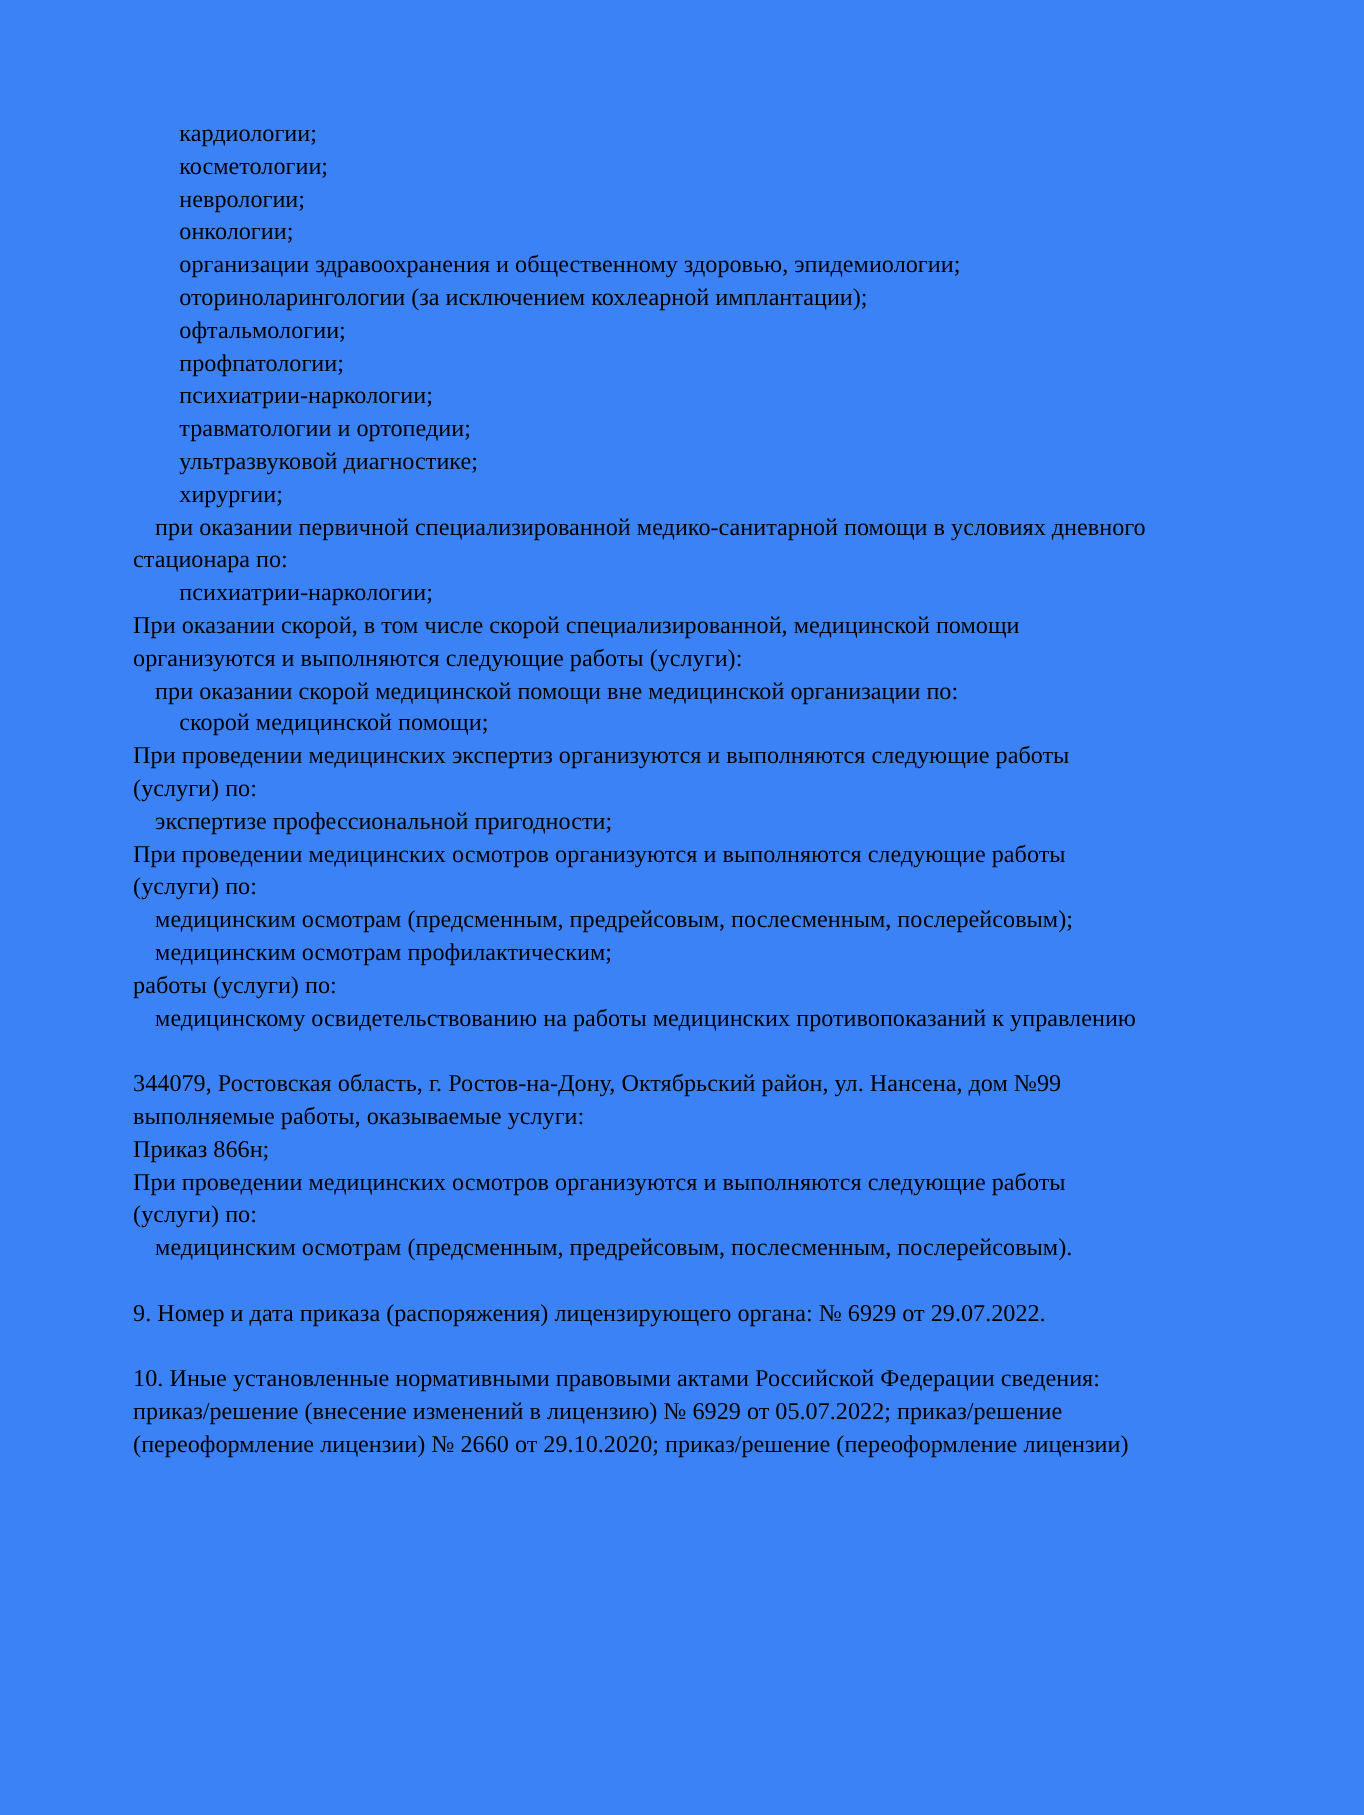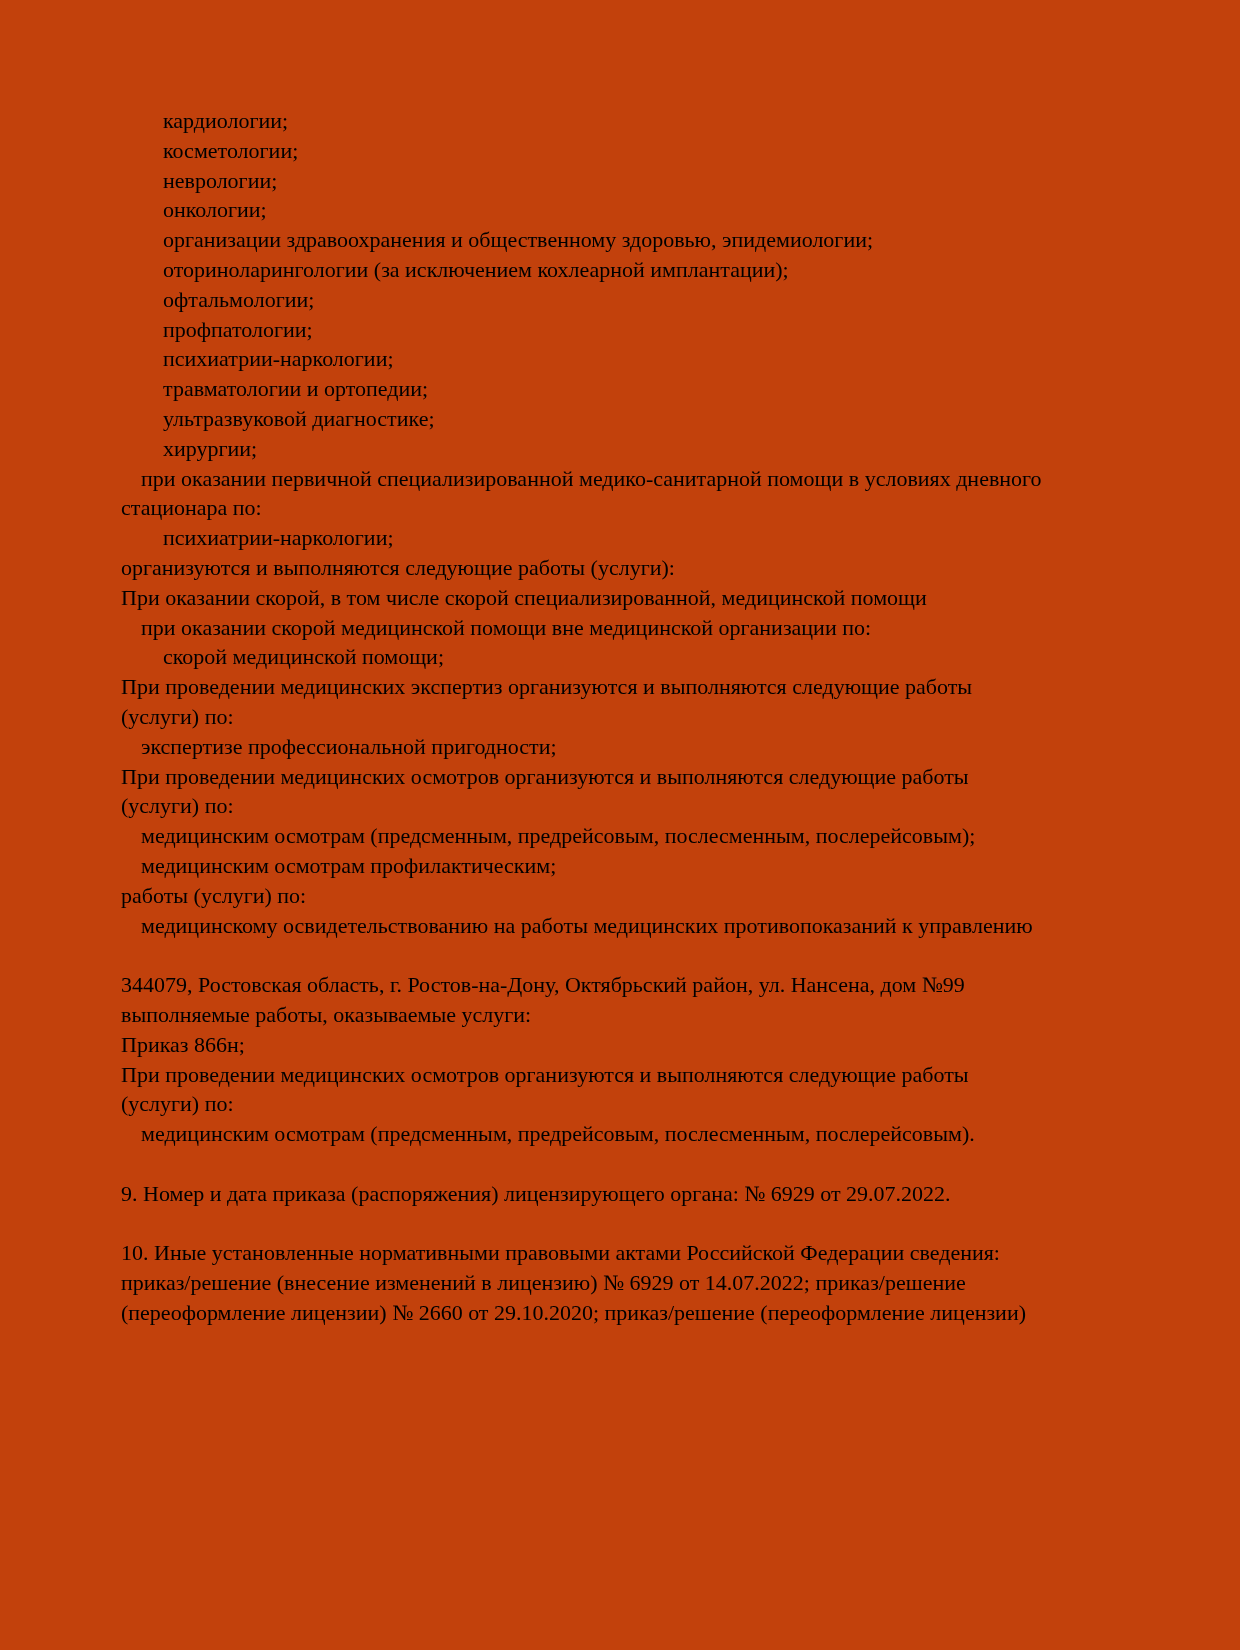--- a/index.html
+++ b/index.html
@@ -4,21 +4,21 @@
 <style>
   html, body {
     margin: 0;
     padding: 0;
     background: #ffffff;
   }
   .page {
     position: relative;
     width: 1240px;
     height: 1650px;
-    background: #c2410c;
+    background: #3b82f6;
     overflow: hidden;
   }
   .content {
     position: absolute;
     top: 106px;
     left: 121px;
     right: 60px;
     color: #000000;
     font-family: "Liberation Serif", "DejaVu Serif", serif;
     font-size: 22px;
@@ -45,22 +45,22 @@
     <div class="line ind2">оториноларингологии (за исключением кохлеарной имплантации);</div>
     <div class="line ind2">офтальмологии;</div>
     <div class="line ind2">профпатологии;</div>
     <div class="line ind2">психиатрии-наркологии;</div>
     <div class="line ind2">травматологии и ортопедии;</div>
     <div class="line ind2">ультразвуковой диагностике;</div>
     <div class="line ind2">хирургии;</div>
     <div class="line ind1">при оказании первичной специализированной медико-санитарной помощи в условиях дневного</div>
     <div class="line ind0">стационара по:</div>
     <div class="line ind2">психиатрии-наркологии;</div>
+    <div class="line ind0">При оказании скорой, в том числе скорой специализированной, медицинской помощи</div>
     <div class="line ind0">организуются и выполняются следующие работы (услуги):</div>
-    <div class="line ind0">При оказании скорой, в том числе скорой специализированной, медицинской помощи</div>
     <div class="line ind1">при оказании скорой медицинской помощи вне медицинской организации по:</div>
     <div class="line ind2">скорой медицинской помощи;</div>
     <div class="line ind0">При проведении медицинских экспертиз организуются и выполняются следующие работы</div>
     <div class="line ind0">(услуги) по:</div>
     <div class="line ind1">экспертизе профессиональной пригодности;</div>
     <div class="line ind0">При проведении медицинских осмотров организуются и выполняются следующие работы</div>
     <div class="line ind0">(услуги) по:</div>
     <div class="line ind1">медицинским осмотрам (предсменным, предрейсовым, послесменным, послерейсовым);</div>
     <div class="line ind1">медицинским осмотрам профилактическим;</div>
     <div class="line ind0">работы (услуги) по:</div>
@@ -69,16 +69,16 @@
     <div class="line ind0">344079, Ростовская область, г. Ростов-на-Дону, Октябрьский район, ул. Нансена, дом №99</div>
     <div class="line ind0">выполняемые работы, оказываемые услуги:</div>
     <div class="line ind0">Приказ 866н;</div>
     <div class="line ind0">При проведении медицинских осмотров организуются и выполняются следующие работы</div>
     <div class="line ind0">(услуги) по:</div>
     <div class="line ind1">медицинским осмотрам (предсменным, предрейсовым, послесменным, послерейсовым).</div>
     <div class="line ind0"></div>
     <div class="line ind0">9. Номер и дата приказа (распоряжения) лицензирующего органа: № 6929 от 29.07.2022.</div>
     <div class="line ind0"></div>
     <div class="line ind0">10. Иные установленные нормативными правовыми актами Российской Федерации сведения:</div>
-    <div class="line ind0">приказ/решение (внесение изменений в лицензию) № 6929 от 14.07.2022; приказ/решение</div>
+    <div class="line ind0">приказ/решение (внесение изменений в лицензию) № 6929 от 05.07.2022; приказ/решение</div>
     <div class="line ind0">(переоформление лицензии) № 2660 от 29.10.2020; приказ/решение (переоформление лицензии)</div>
   </div>
 </div>
 
 </body></html>

